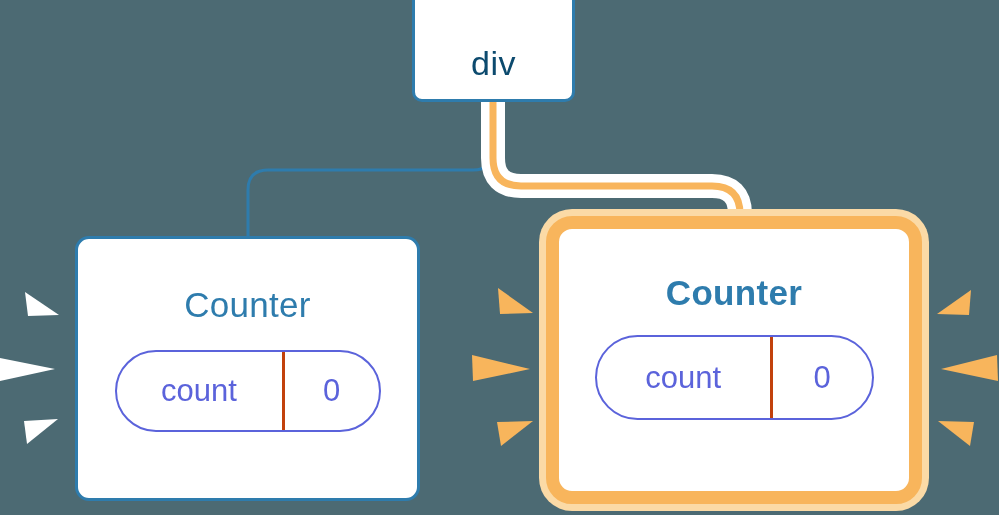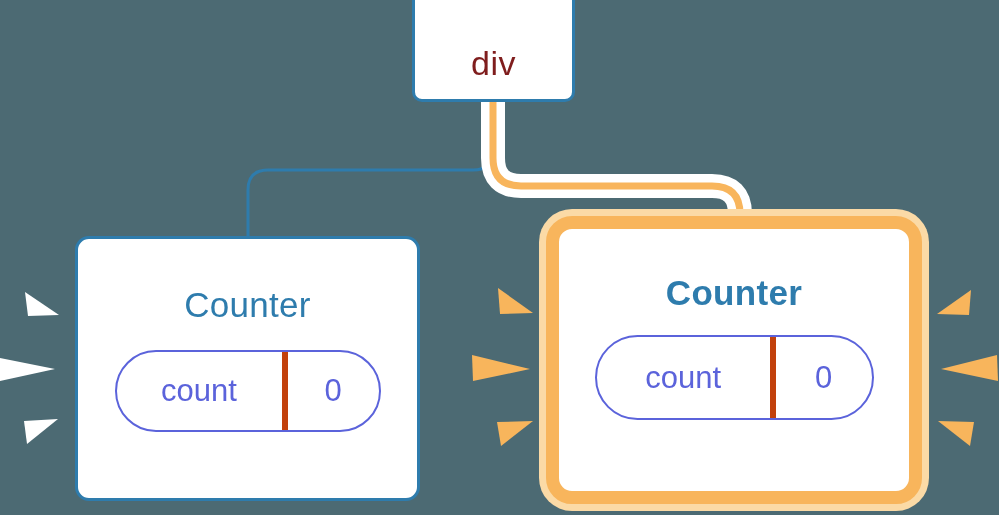--- a/index.html
+++ b/index.html
@@ -40,21 +40,21 @@
     top: -14px;
     width: 163px;
     height: 116px;
     border: 3px solid #2e7cad;
     border-radius: 10px;
     justify-content: flex-end;
     padding-bottom: 16px;
   }
   .node-div .node-title {
     font-size: 34px;
-    color: #7f1d1d;
+    color: #0c4a6e;
     font-weight: 400;
     letter-spacing: 0.5px;
   }
 
   .node-counter-left {
     left: 75px;
     top: 236px;
     width: 345px;
     height: 265px;
     border: 3px solid #2e7cad;
@@ -110,21 +110,21 @@
   .pill-key, .pill-val {
     display: flex;
     align-items: center;
     justify-content: center;
     color: #5b63db;
     font-size: 31px;
     font-weight: 400;
   }
   .pill-key {
     flex: 0 0 63%;
-    border-right: 6px solid #c2410c;
+    border-right: 3px solid #c2410c;
   }
   .pill-val {
     flex: 1 1 auto;
   }
 </style>
 </head>
 <body>
 
 <div id="stage">
 

